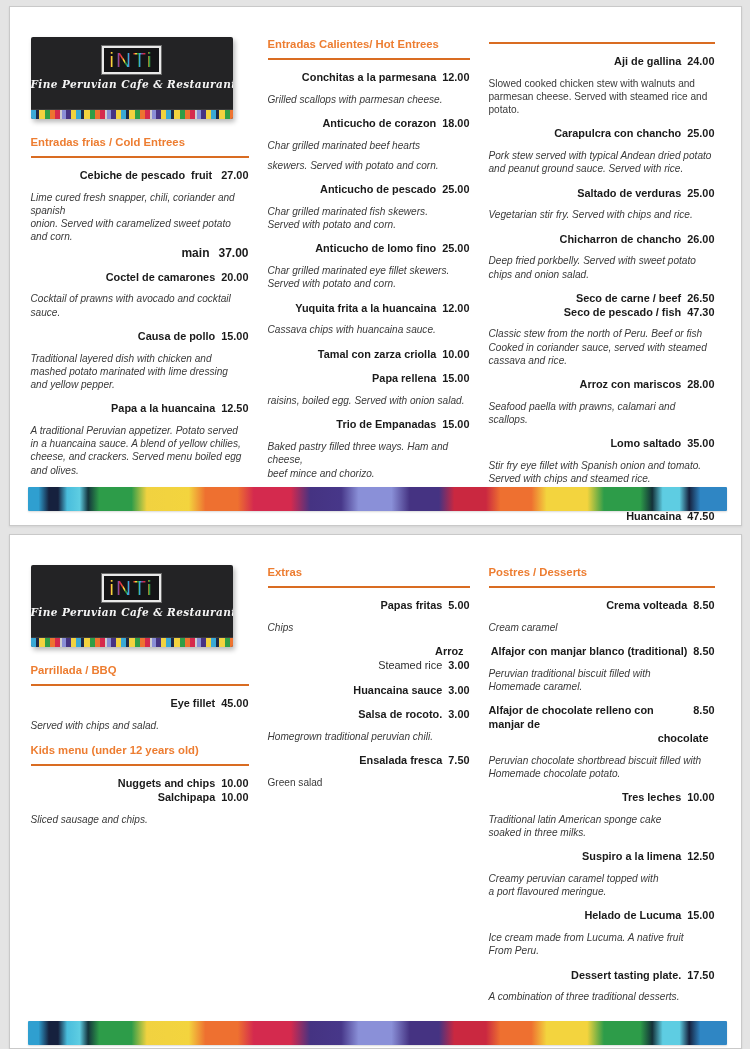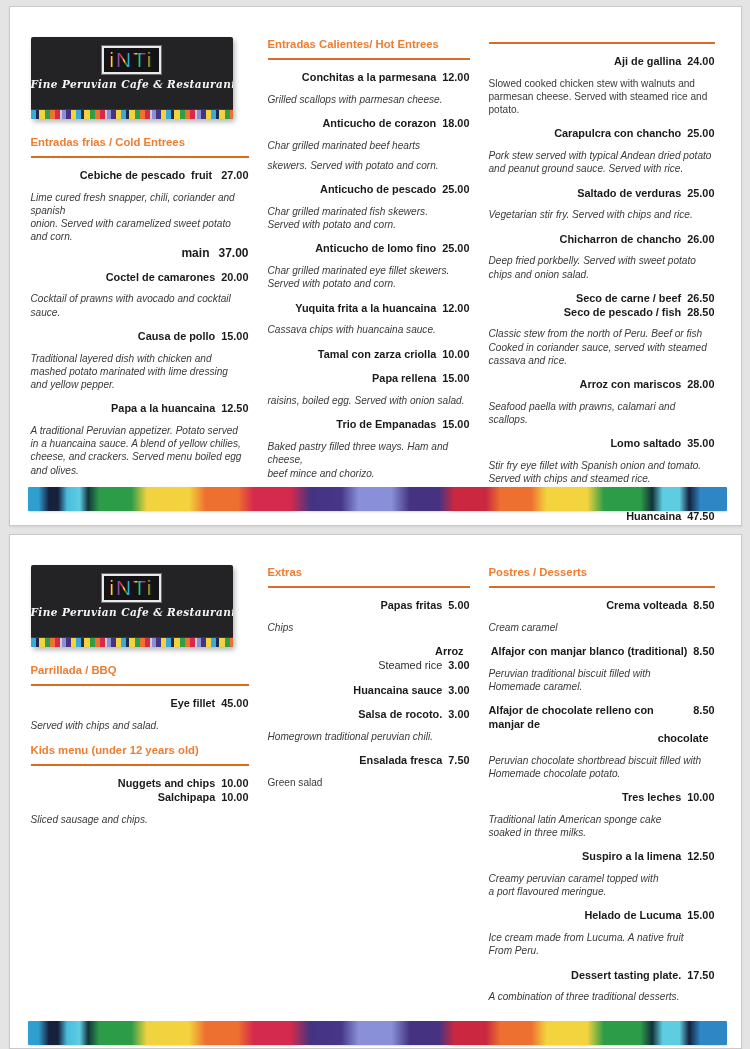--- a/index.html
+++ b/index.html
@@ -269,21 +269,21 @@
             <div class="desc">chips and onion salad.</div>
           </div>
         </div>
         <div class="item">
           <div class="irow">
             <span class="iname">Seco de carne / beef</span>
             <span class="ipr"><span>26.50</span></span>
           </div>
           <div class="irow">
             <span class="iname">Seco de pescado / fish</span>
-            <span class="ipr"><span>28.50</span></span>
+            <span class="ipr"><span>47.30</span></span>
           </div>
           <div class="descwrap">
             <div class="desc">Classic stew from the north of Peru. Beef or fish</div>
             <div class="desc">Cooked in coriander sauce, served with steamed</div>
             <div class="desc">cassava and rice.</div>
           </div>
         </div>
         <div class="item">
           <div class="irow">
             <span class="iname">Arroz con mariscos</span>

